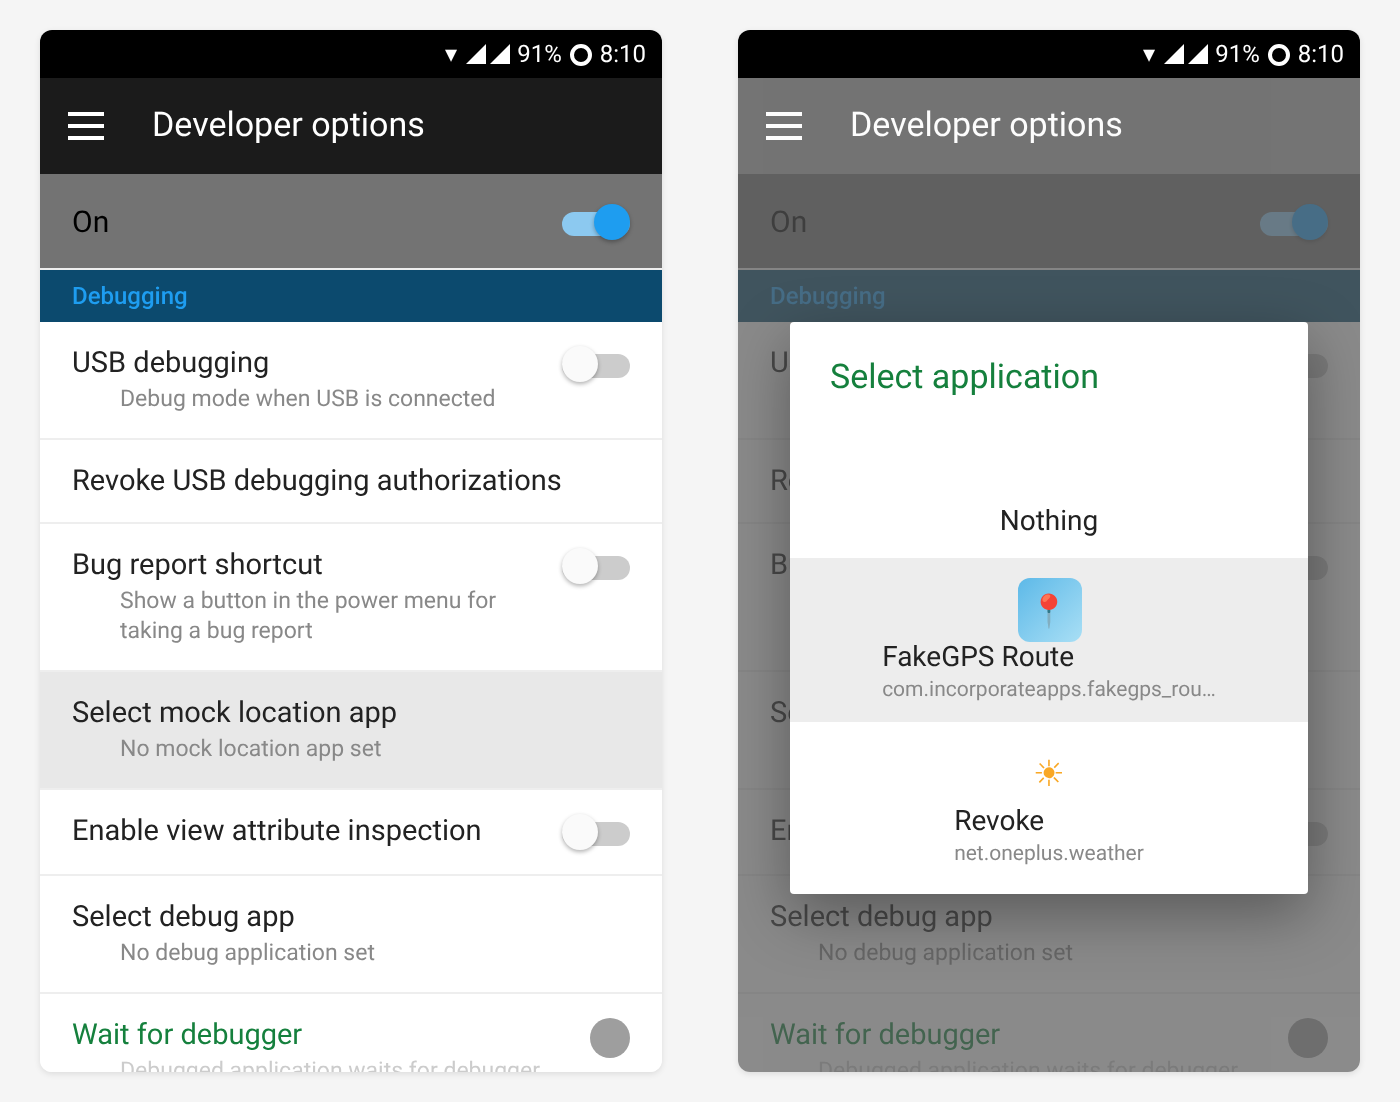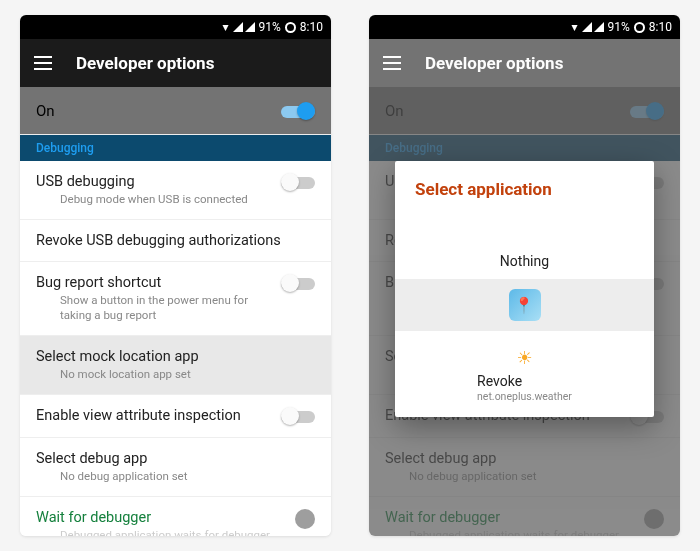--- a/index.html
+++ b/index.html
@@ -44,21 +44,21 @@
     display: flex;
     align-items: center;
     padding: 0 14px;
     gap: 24px;
   }
   .hamburger {
     width: 18px; height: 14px;
     display: flex; flex-direction: column; justify-content: space-between;
   }
   .hamburger span { display:block; height:2px; background:#fff; }
-  .app-bar .title { font-size: 17px; font-weight: 700; }
+  .app-bar .title { font-size: 17px; font-weight: 400; }
   
   .row-on {
     height: 48px;
     background: #737373;
     display: flex; align-items: center; justify-content: space-between;
     padding: 0 16px;
     border-bottom: 1px solid #eee;
     font-size: 15px;
   }
   .switch {
@@ -102,21 +102,21 @@
   .overlay {
     position:absolute; inset:0; background:rgba(0,0,0,0.45);
   }
   .dialog {
     position:absolute; left:26px; right:26px; top:146px;
     background:#fff; border-radius:2px;
     box-shadow:0 10px 30px rgba(0,0,0,0.35);
     padding-bottom:4px;
   }
   .dialog-title {
-    font-size:17px; color:#c2410c; font-weight:700;
+    font-size:17px; color:#15803d; font-weight:400;
     padding:18px 20px 12px;
   }
   .opt {
     display:flex; align-items:center; gap:0;
     padding:10px 20px;
     flex-direction:column;
   }
   .opt .icon {
     width:32px;height:32px;border-radius:6px;
     display:flex;align-items:center;justify-content:center;
@@ -313,20 +313,24 @@
 
     <div class="opt nothing">
       <div class="icon"></div>
       <div class="txt">
           <div class="label">Nothing</div>
         </div>
     </div>
 
     <div class="opt sel">
       <div class="icon icon-fakegps"></div>
+      <div class="txt">
+        <div class="label">FakeGPS Route</div>
+        <div class="sub">com.incorporateapps.fakegps_rou…</div>
+      </div>
     </div>
 
 
     <div class="opt">
       <div class="icon icon-weather"></div>
       <div class="txt">
         <div class="label">Revoke</div>
         <div class="sub">net.oneplus.weather</div>
       </div>
     </div>

